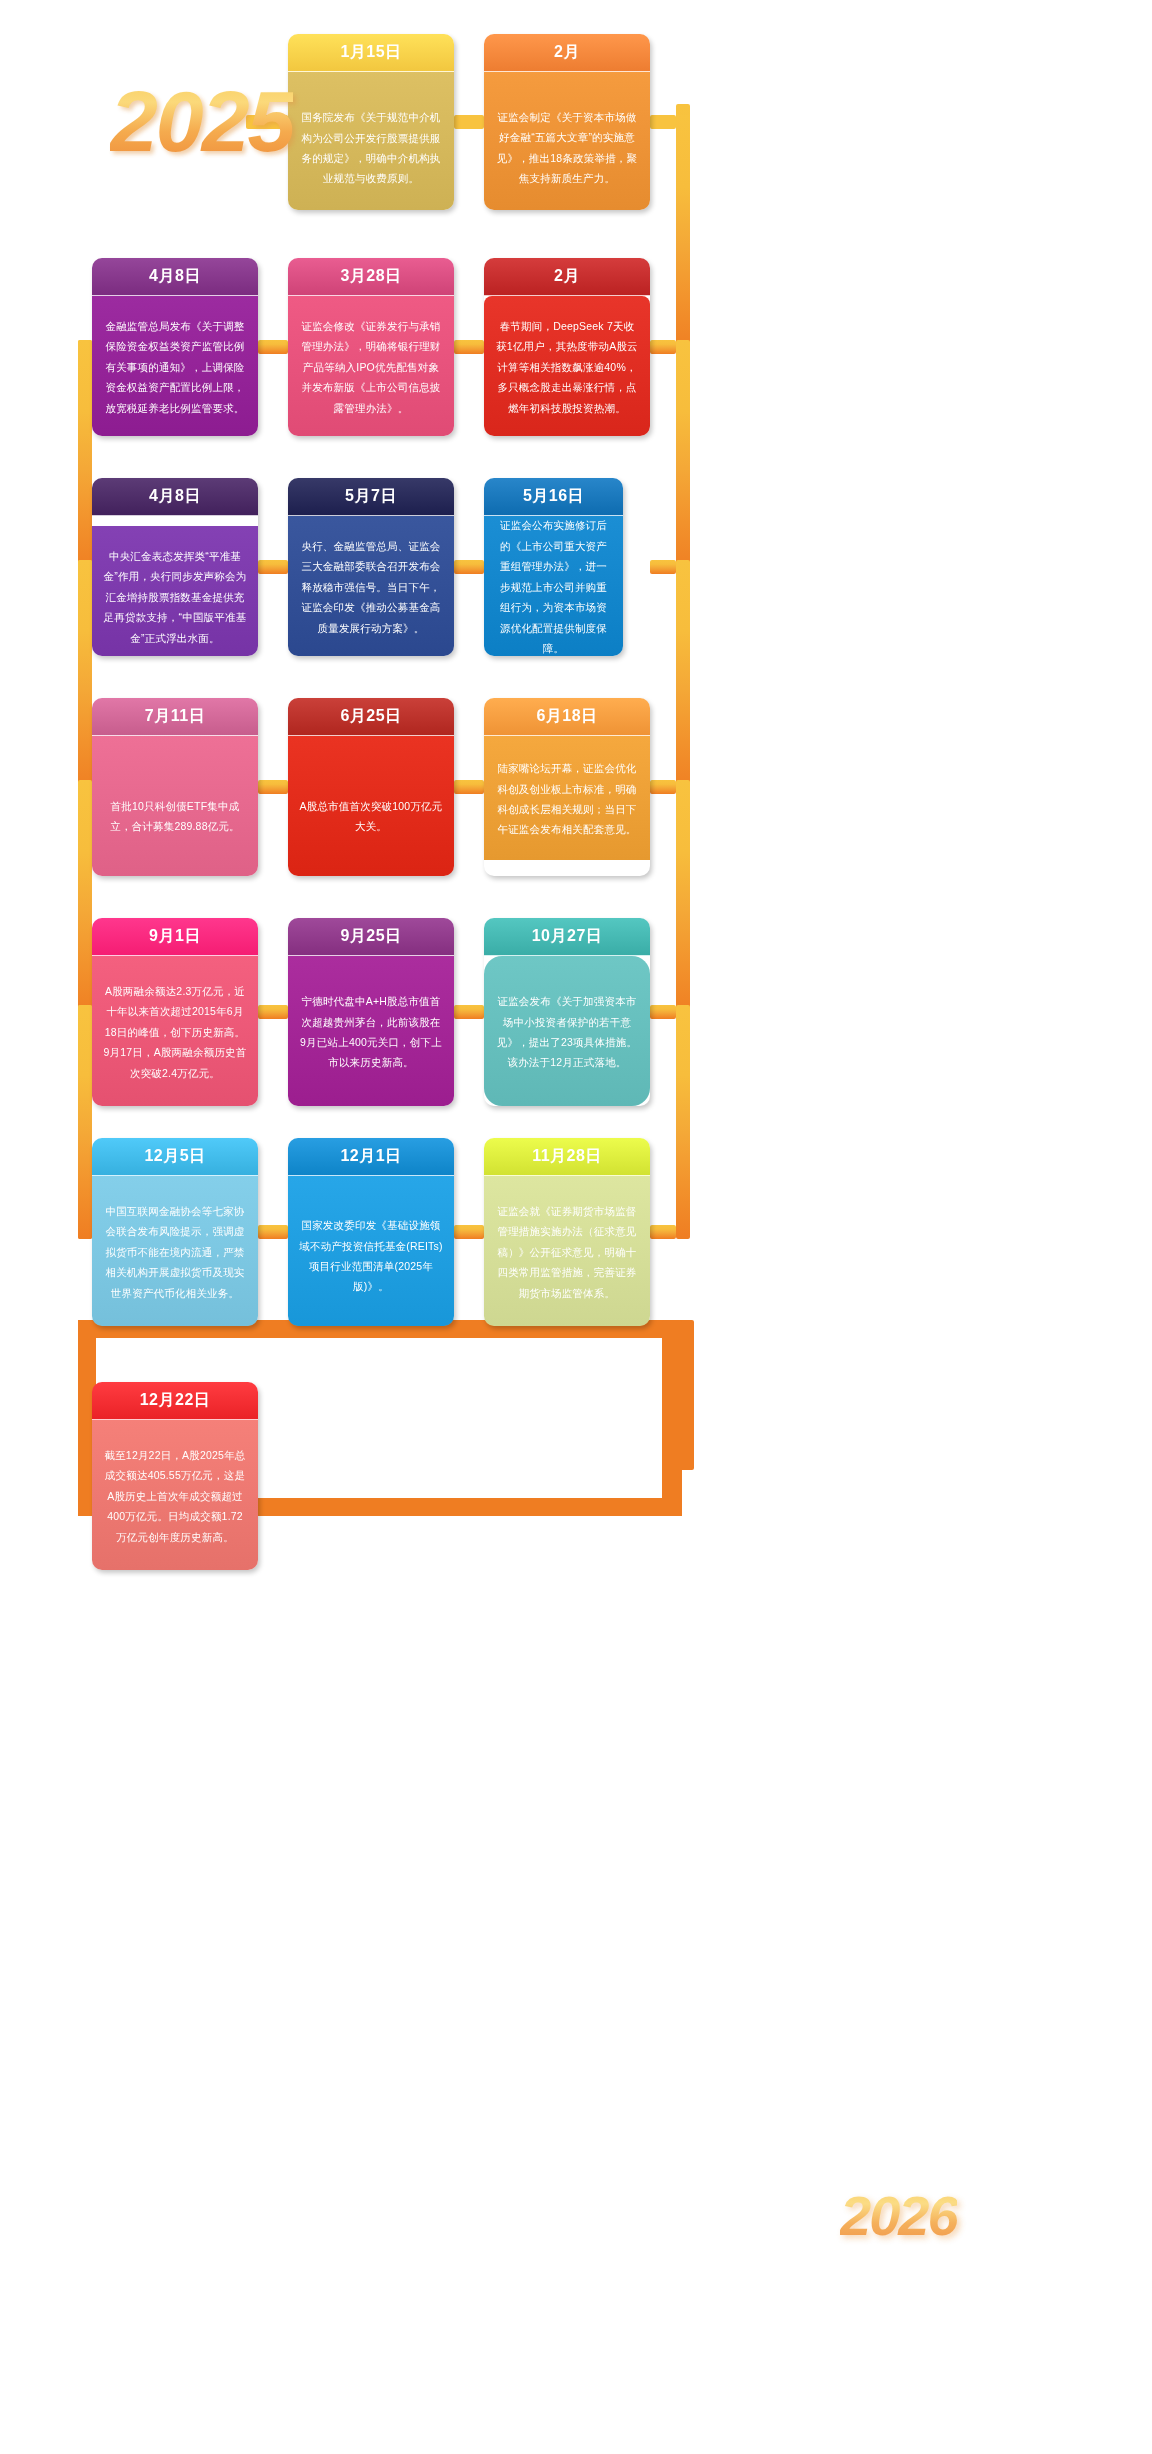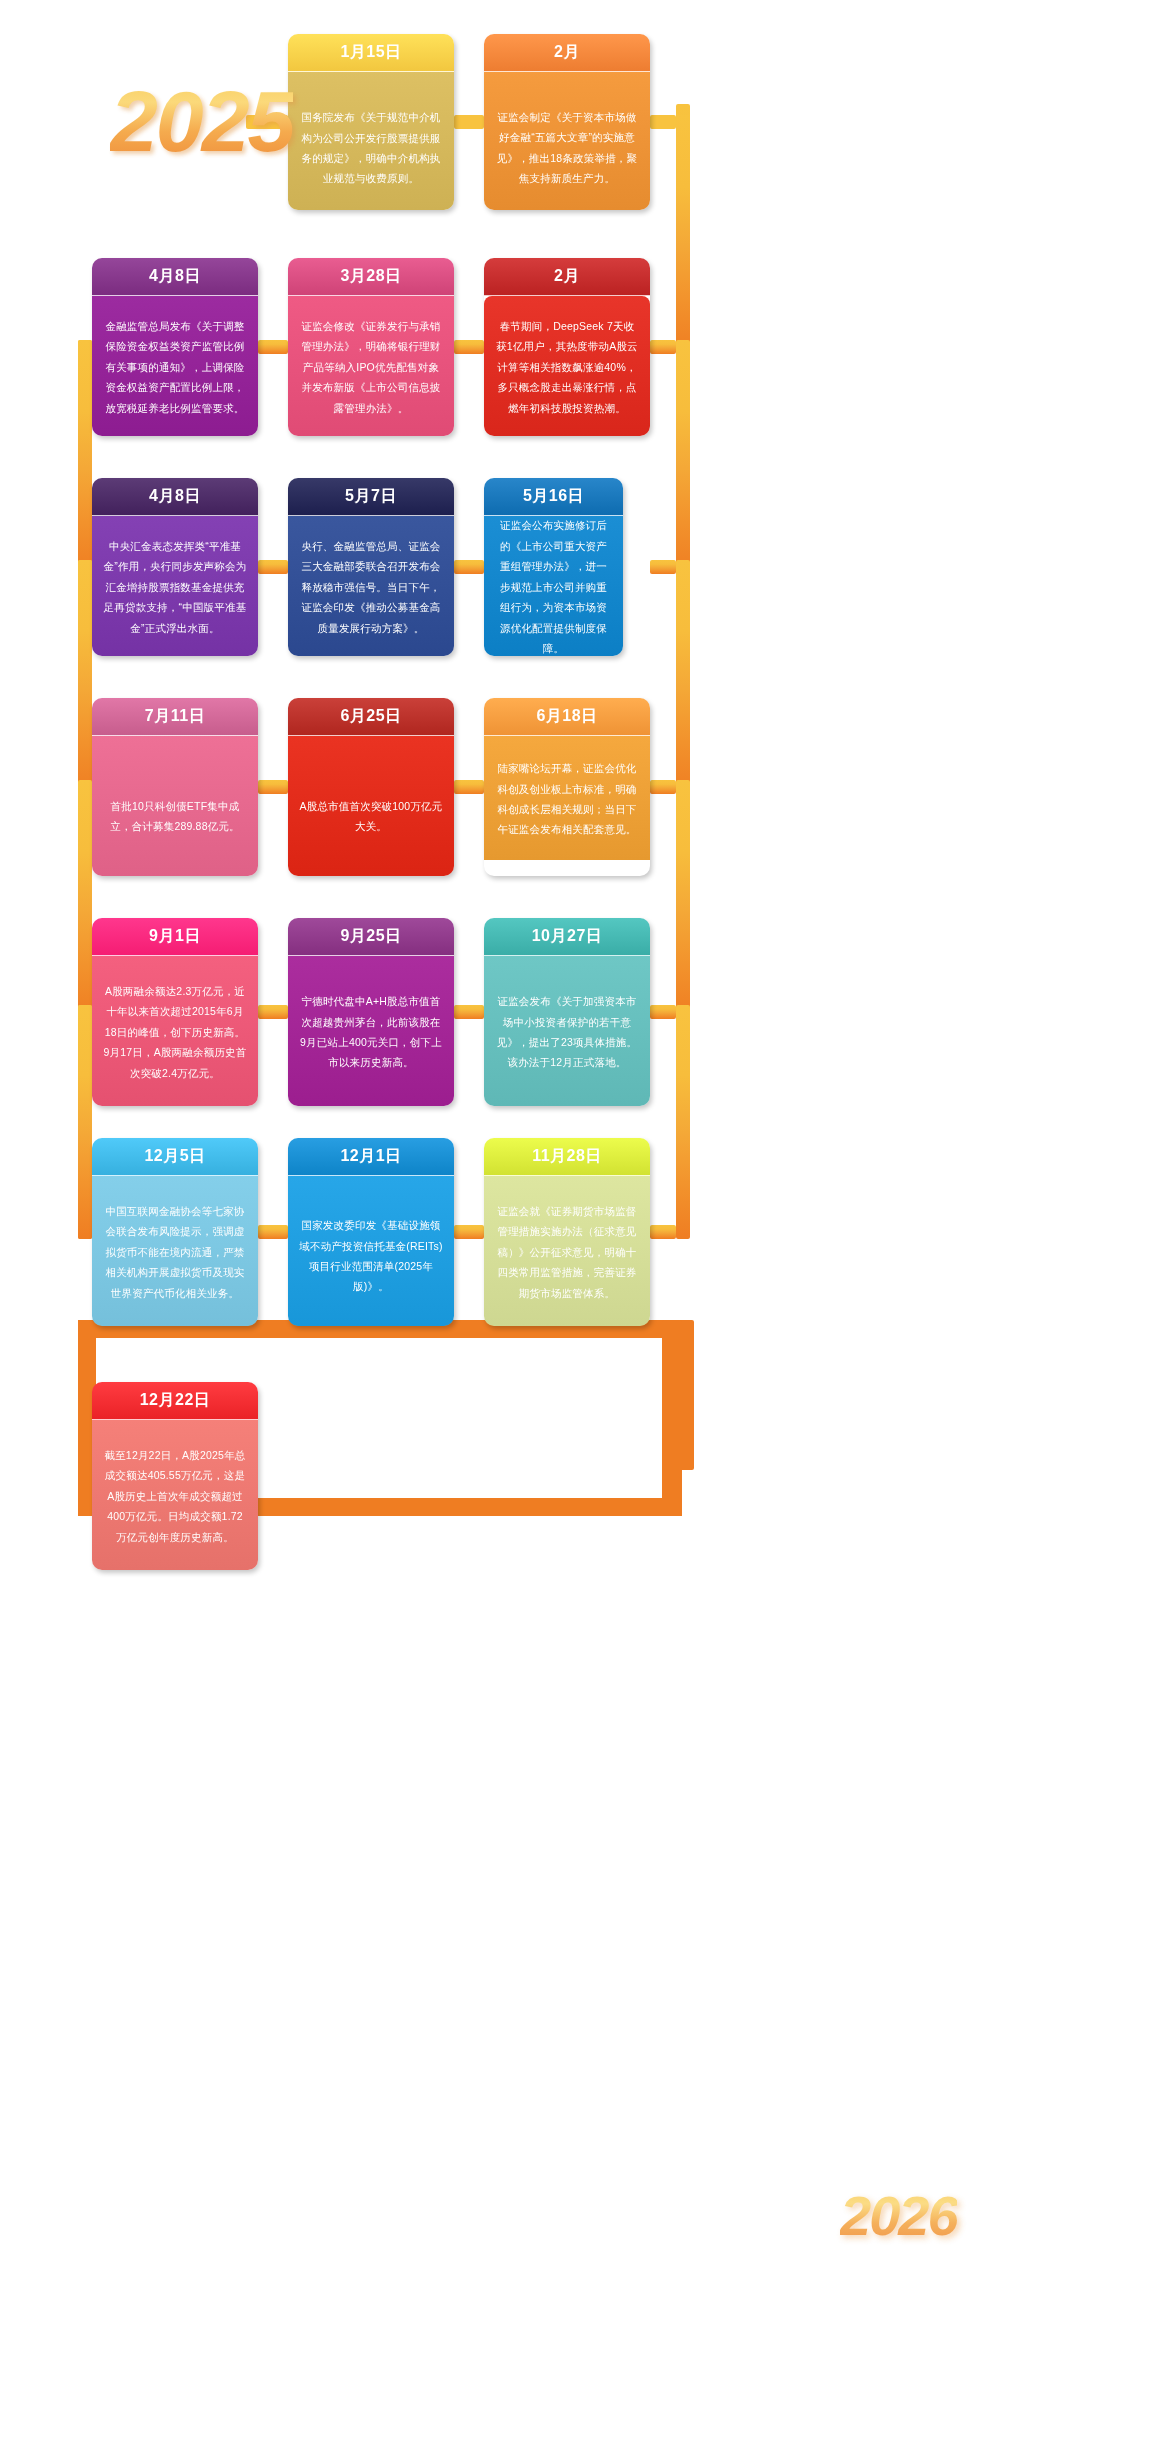--- a/index.html
+++ b/index.html
@@ -153,21 +153,21 @@
     <div class="card-head" style="background: linear-gradient(rgb(233, 93, 145), rgb(207, 67, 119));">3月28日</div>
     <div class="card-body" style="background: linear-gradient(rgb(239, 90, 132), rgb(224, 75, 117)); height: 140px; display: flex; align-items: flex-start; justify-content: center; flex-direction: column; padding-top: 16px;">证监会修改《证券发行与承销管理办法》，明确将银行理财产品等纳入IPO优先配售对象并发布新版《上市公司信息披露管理办法》。</div>
   </div>
   <div class="card" style="left: 484px; top: 258px; width: 166px; height: 178px; z-index: 6;" id="card-02-b">
     <div class="card-head" style="background: linear-gradient(rgb(213, 60, 60), rgb(187, 34, 34));">2月</div>
     <div class="card-body" style="background: linear-gradient(rgb(232, 53, 42), rgb(217, 38, 27)); height: 140px; display: flex; align-items: flex-start; justify-content: center; flex-direction: column; padding-top: 16px; border-radius: 8px;">春节期间，DeepSeek 7天收获1亿用户，其热度带动A股云计算等相关指数飙涨逾40%，多只概念股走出暴涨行情，点燃年初科技股投资热潮。</div>
   </div>
 
   <div class="card" style="left: 92px; top: 478px; width: 166px; height: 178px; z-index: 6;" id="card-04-08-b">
     <div class="card-head" style="background: linear-gradient(rgb(92, 59, 118), rgb(66, 33, 92));">4月8日</div>
-    <div class="card-body" style="background: linear-gradient(rgb(132, 65, 180), rgb(117, 50, 165)); height: 140px; display: flex; align-items: flex-start; justify-content: center; flex-direction: column; padding-top: 16px;">中央汇金表态发挥类“平准基金”作用，央行同步发声称会为汇金增持股票指数基金提供充足再贷款支持，“中国版平准基金”正式浮出水面。</div>
+    <div class="card-body" style="background: linear-gradient(rgb(132, 65, 180), rgb(117, 50, 165)); height: 140px; display: flex; align-items: flex-start; justify-content: center; flex-direction: column; padding-top: 16px; margin-top: 10px;">中央汇金表态发挥类“平准基金”作用，央行同步发声称会为汇金增持股票指数基金提供充足再贷款支持，“中国版平准基金”正式浮出水面。</div>
   </div>
   <div class="card" style="left: 288px; top: 478px; width: 166px; height: 178px; z-index: 6;" id="card-05-07">
     <div class="card-head" style="background: linear-gradient(rgb(55, 57, 104), rgb(29, 31, 78));">5月7日</div>
     <div class="card-body" style="background: linear-gradient(rgb(58, 87, 158), rgb(43, 72, 143)); height: 140px; display: flex; align-items: flex-start; justify-content: center; flex-direction: column; padding-top: 16px;">央行、金融监管总局、证监会三大金融部委联合召开发布会释放稳市强信号。当日下午，证监会印发《推动公募基金高质量发展行动方案》。</div>
   </div>
   <div class="card" style="left: 484px; top: 478px; width: 139px; height: 178px; z-index: 6;" id="card-05-16">
     <div class="card-head" style="background: linear-gradient(rgb(40, 134, 202), rgb(14, 108, 176));">5月16日</div>
     <div class="card-body" style="background: linear-gradient(rgb(27, 142, 212), rgb(12, 127, 197)); height: 140px; display: flex; align-items: flex-start; justify-content: center; flex-direction: column; padding-top: 16px;">证监会公布实施修订后的《上市公司重大资产重组管理办法》，进一步规范上市公司并购重组行为，为资本市场资源优化配置提供制度保障。</div>
   </div>
 
@@ -187,21 +187,21 @@
   <div class="card" style="left: 92px; top: 918px; width: 166px; height: 188px; z-index: 6;" id="card-09-01">
     <div class="card-head" style="background: linear-gradient(rgb(255, 55, 141), rgb(245, 29, 115));">9月1日</div>
     <div class="card-body" style="background: linear-gradient(rgb(244, 96, 127), rgb(229, 81, 112)); height: 150px; display: flex; align-items: flex-start; justify-content: center; flex-direction: column; padding-top: 16px;">A股两融余额达2.3万亿元，近十年以来首次超过2015年6月18日的峰值，创下历史新高。9月17日，A股两融余额历史首次突破2.4万亿元。</div>
   </div>
   <div class="card" style="left: 288px; top: 918px; width: 166px; height: 188px; z-index: 6;" id="card-09-25">
     <div class="card-head" style="background: linear-gradient(rgb(159, 73, 154), rgb(133, 47, 128));">9月25日</div>
     <div class="card-body" style="background: linear-gradient(rgb(171, 45, 158), rgb(156, 30, 143)); height: 150px; display: flex; align-items: flex-start; justify-content: center; flex-direction: column; padding-top: 16px;">宁德时代盘中A+H股总市值首次超越贵州茅台，此前该股在9月已站上400元关口，创下上市以来历史新高。</div>
   </div>
   <div class="card" style="left: 484px; top: 918px; width: 166px; height: 188px; z-index: 6;" id="card-10-27">
     <div class="card-head" style="background: linear-gradient(rgb(84, 199, 193), rgb(58, 173, 167));">10月27日</div>
-    <div class="card-body" style="background: linear-gradient(rgb(110, 199, 197), rgb(95, 184, 182)); height: 150px; display: flex; align-items: flex-start; justify-content: center; flex-direction: column; padding-top: 16px;">证监会发布《关于加强资本市场中小投资者保护的若干意见》，提出了23项具体措施。该办法于12月正式落地。</div>
+    <div class="card-body" style="background: linear-gradient(rgb(110, 199, 197), rgb(95, 184, 182)); height: 150px; display: flex; align-items: flex-start; justify-content: center; flex-direction: column; padding-top: 16px; border-radius: 18px;">证监会发布《关于加强资本市场中小投资者保护的若干意见》，提出了23项具体措施。该办法于12月正式落地。</div>
   </div>
 
   <div class="card" style="left: 92px; top: 1138px; width: 166px; height: 188px; z-index: 6;" id="card-12-05">
     <div class="card-head" style="background: linear-gradient(rgb(80, 202, 249), rgb(54, 176, 223));">12月5日</div>
     <div class="card-body" style="background: linear-gradient(rgb(132, 207, 234), rgb(117, 192, 219)); height: 150px; display: flex; align-items: flex-start; justify-content: center; flex-direction: column; padding-top: 16px;">中国互联网金融协会等七家协会联合发布风险提示，强调虚拟货币不能在境内流通，严禁相关机构开展虚拟货币及现实世界资产代币化相关业务。</div>
   </div>
   <div class="card" style="left: 288px; top: 1138px; width: 166px; height: 188px; z-index: 6;" id="card-12-01">
     <div class="card-head" style="background: linear-gradient(rgb(40, 158, 226), rgb(14, 132, 200));">12月1日</div>
     <div class="card-body" style="background: linear-gradient(rgb(39, 166, 232), rgb(24, 151, 217)); height: 150px; display: flex; align-items: flex-start; justify-content: center; flex-direction: column; padding-top: 24px;">国家发改委印发《基础设施领域不动产投资信托基金(REITs)项目行业范围清单(2025年版)》。</div>
   </div>

